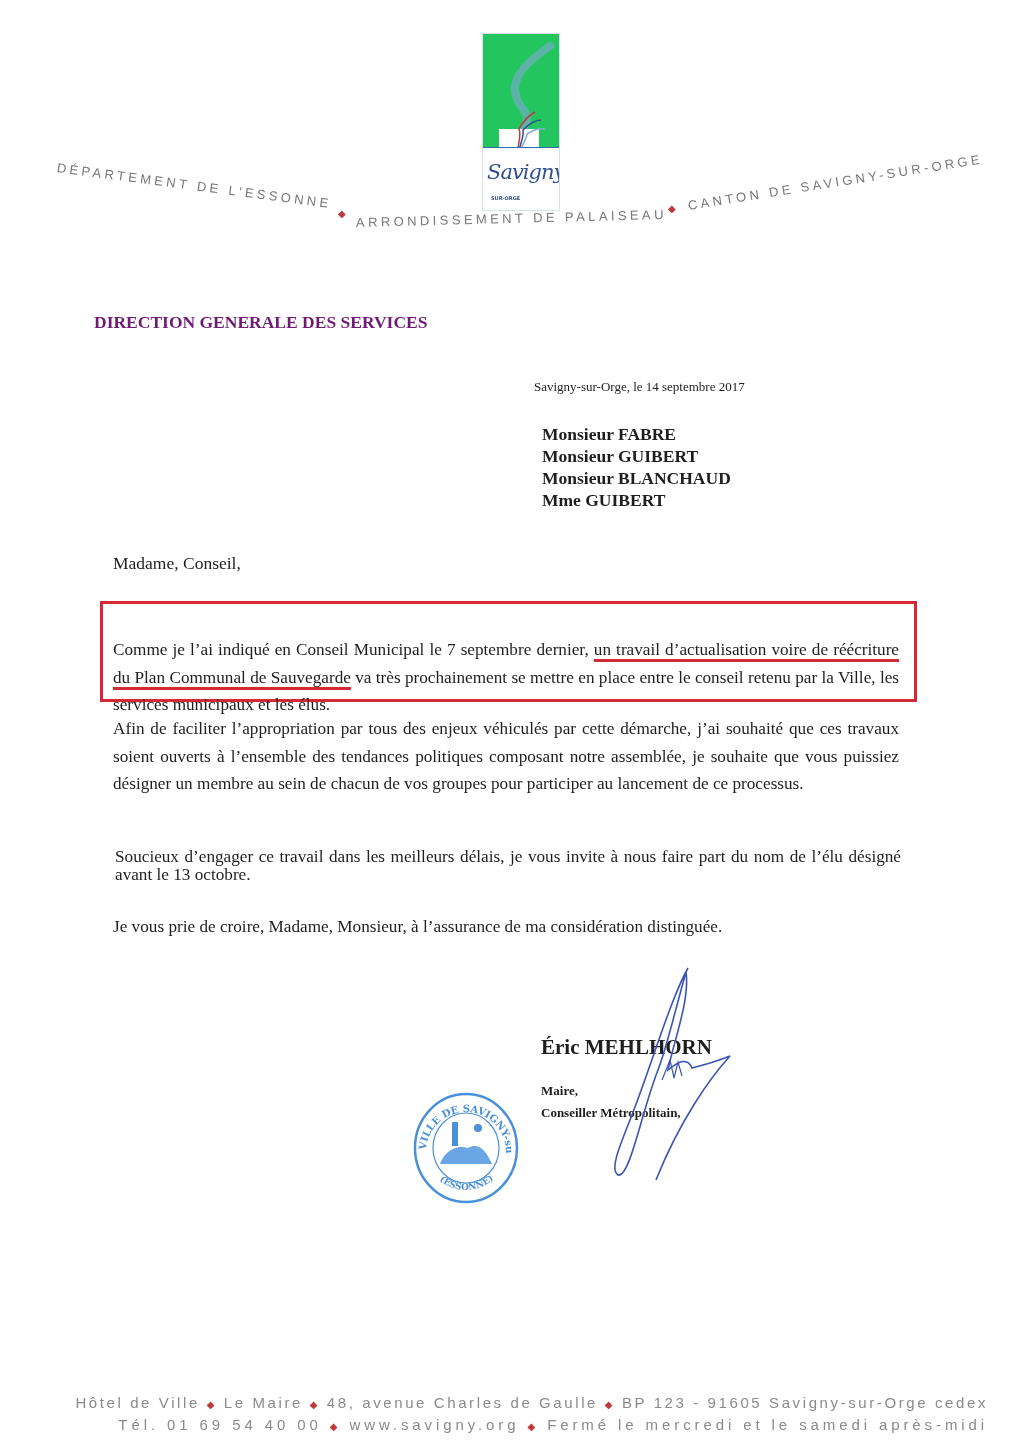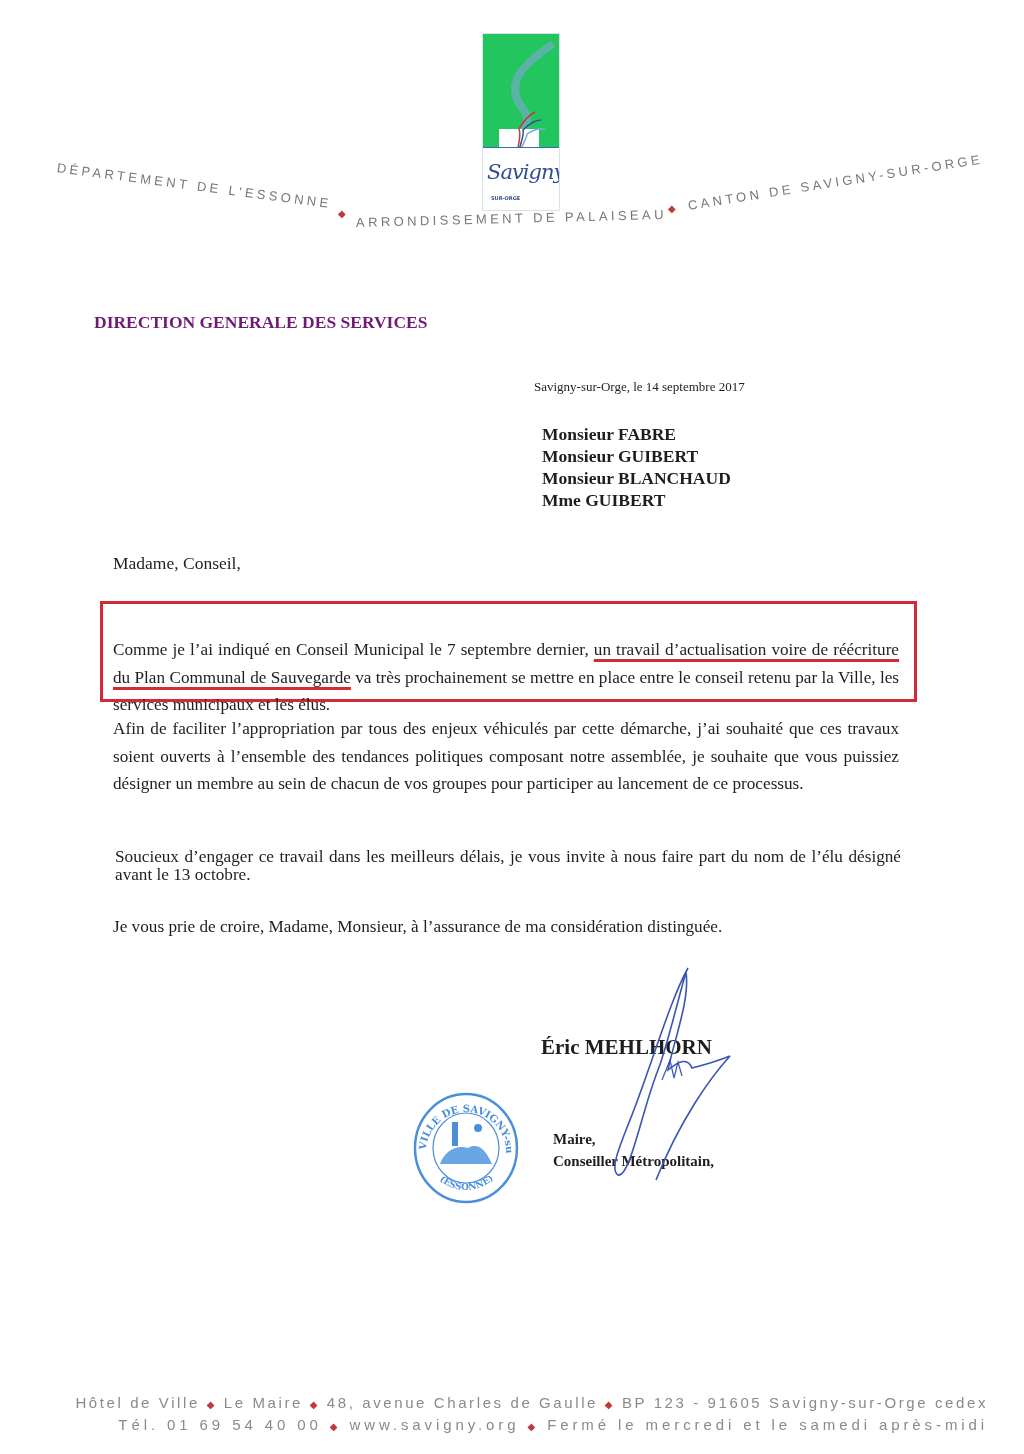--- a/index.html
+++ b/index.html
@@ -24,21 +24,21 @@
 
   .highlight-box { left: 100px; top: 601px; width: 817px; height: 101px; border: 3px solid #d42a35; box-sizing: border-box; }
   .para { font-size: 17.2px; line-height: 27.5px; text-align: justify; }
   .p1 { left: 113px; top: 608px; width: 786px; margin-top: 28px; }
   .p2 { left: 113px; top: 715px; width: 786px; }
   .p3 { left: 115px; top: 848px; width: 786px; line-height: 18px; }
   .p4 { left: 113px; top: 913px; width: 786px; }
   .ul { text-decoration: underline; text-decoration-color: #d42a35; text-decoration-thickness: 2.5px; text-underline-offset: 4px; }
 
   .signer { left: 541px; top: 1035px; font-weight: bold; font-size: 21px; }
-  .titles { left: 553px; top: 1080px; font-weight: bold; font-size: 15px; line-height: 22px; margin-top: 48px; }
+  .titles { left: 541px; top: 1080px; font-weight: bold; font-size: 13px; line-height: 22px; }
 
   .stamp { left: 412px; top: 1092px; width: 108px; height: 112px; }
   .signature { left: 570px; top: 960px; width: 170px; height: 230px; }
 
   .footer { left: 48px; width: 940px; font-family: "Liberation Sans", sans-serif; color: #8a8a8a; white-space: nowrap; text-align: right; }
   .f1 { top: 1394px; font-size: 15px; letter-spacing: 2.6px; }
   .f2 { top: 1416px; font-size: 15px; letter-spacing: 3.9px; }
 </style>
 </head>
 <body>

